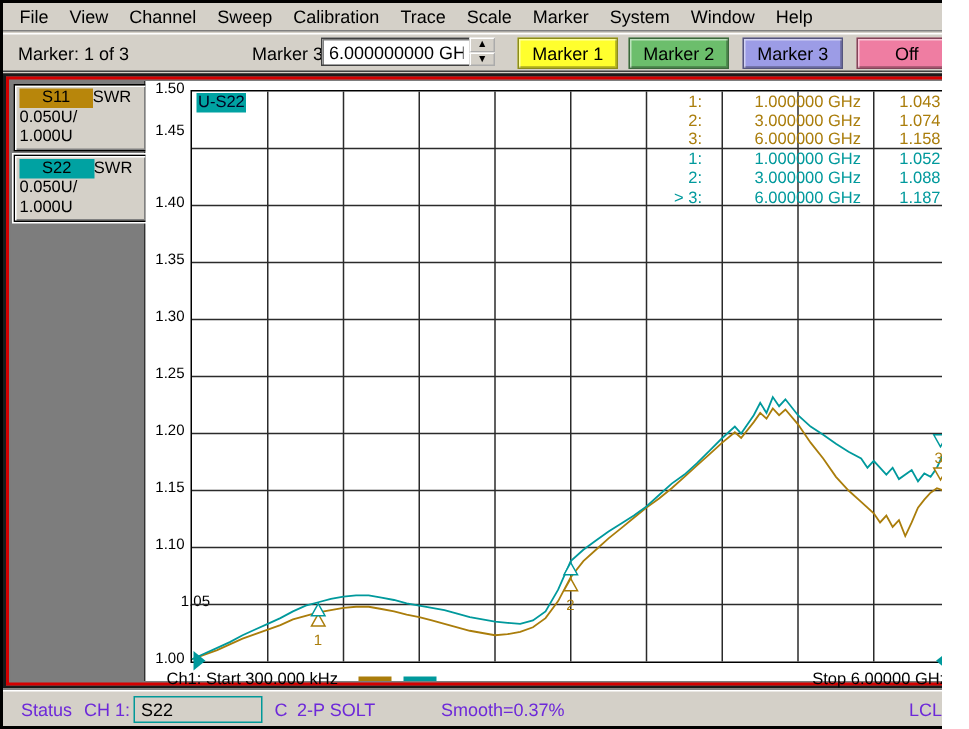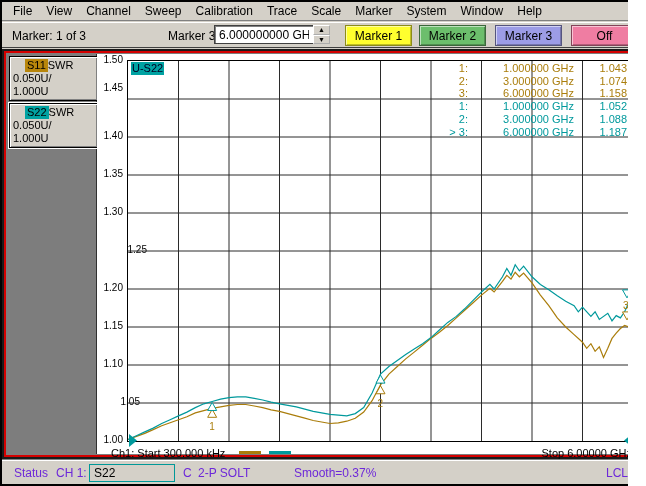--- a/index.html
+++ b/index.html
@@ -34,21 +34,21 @@
     border:1px solid #1a1a1a;}
   #main-red{position:absolute;left:1px;top:1px;right:1px;bottom:1px;border:2px solid #d40000;background:#7d7d7d;}
   #main-inner{position:absolute;inset:1px;display:flex;background:#7d7d7d;}
 
   
   #sidebar{width:90px;background:#7d7d7d;border-right:1px solid #303030;padding:2px 0 0 2px;box-sizing:border-box;}
   .trace-btn{width:84px;background:#d4d0c8;border:1px solid #000;
     box-shadow:inset 1px 1px 0 #fff, inset -1px -1px 0 #808080;
     padding:2px 0 2px 3px;margin-bottom:2px;font-size:11px;line-height:13px;color:#000;cursor:default;}
   .trace-btn.active{outline:1px solid #fff;}
-  .trace-id{display:inline-block;padding:0 2px;color:#000;margin-left:12px;}
+  .trace-id{display:inline-block;padding:0 15px;color:#000;}
 
   
   #plot-panel{flex:1;background:#fff;position:relative;}
   .ytick{position:absolute;left:0;width:26px;text-align:right;font-size:10px;color:#000;line-height:12px;}
   #plot-rect{position:absolute;left:30px;top:6px;width:505px;height:380px;border:1px solid #000;}
   #plot-svg{position:absolute;left:0;top:0;overflow:visible;}
   #chart-title{position:absolute;left:3px;top:1px;font-size:11px;line-height:13px;padding:0 1px;color:#002;}
   #readout{position:absolute;top:1px;left:300px;width:200px;font-size:11px;line-height:12.7px;}
   .ro-row{display:flex;white-space:pre;}
   .ro-num{width:40px;text-align:right;}
@@ -118,21 +118,21 @@
             </div>
           </div>
 
           <div id="plot-panel">
             <div id="y-axis">
                 <span class="ytick" style="top: 0px;">1.50</span>
                 <span class="ytick" style="top: 28px;">1.45</span>
                 <span class="ytick" style="top: 76px;">1.40</span>
                 <span class="ytick" style="top: 114px;">1.35</span>
                 <span class="ytick" style="top: 152px;">1.30</span>
-                <span class="ytick" style="top: 190px; margin-left: 24px;">1.25</span>
+                <span class="ytick" style="top: 190px;">1.25</span>
                 <span class="ytick" style="top: 228px; text-align: right;">1.20</span>
                 <span class="ytick" style="top: 266px;">1.15</span>
                 <span class="ytick" style="top: 304px;">1.10</span>
                 <span class="ytick" style="top: 342px; padding-left: 17px;">1.05</span>
                 <span class="ytick" style="top: 380px;">1.00</span>
               </div>
             <div id="plot-rect">
               <svg id="plot-svg" width="505" height="380" viewBox="0 0 505 380">
                   <line x1="50.5" y1="0" x2="50.5" y2="380" stroke="#2b2b2b" stroke-width="1"></line>
                   <line x1="0" y1="38" x2="505" y2="38" stroke="#2b2b2b" stroke-width="1"></line>

